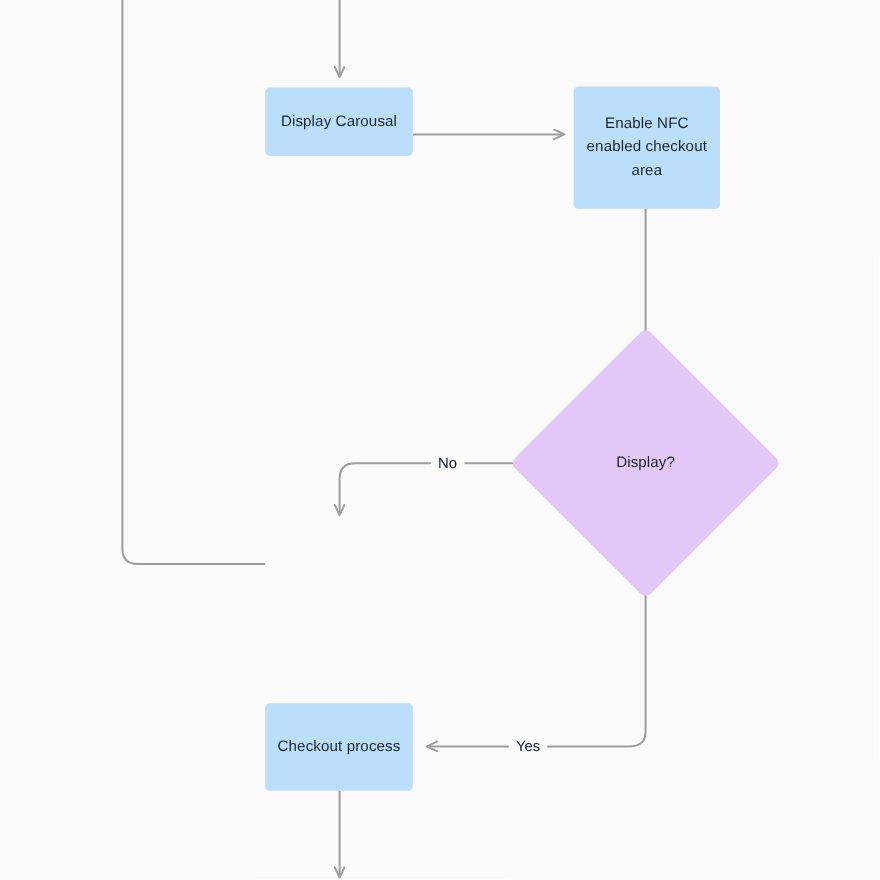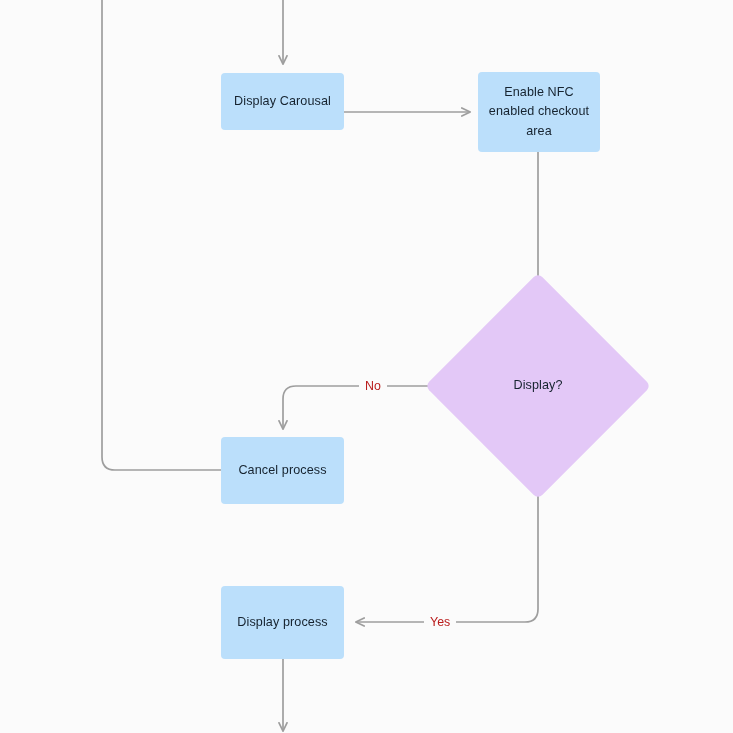--- a/index.html
+++ b/index.html
@@ -54,21 +54,21 @@
     transform: rotate(45deg);
     z-index: 0;
   }
   .diamond-label {
     position: relative;
     z-index: 1;
   }
   .edge-label {
     position: absolute;
     background: #fbfbfb;
-    color: #b91c1c;
+    color: #0f172a;
     font-size: 12.4px;
     padding: 1px 6px;
     z-index: 3;
     white-space: nowrap;
   }
 </style>
 </head>
 <body>
 
 <div id="canvas">
@@ -99,34 +99,31 @@
     <path d="M221,470 L115,470 Q102,470 102,457 L102,-6" fill="none" stroke="#9e9e9e" stroke-width="1.7"></path>
 
     
     <path d="M283,659 L283,731" fill="none" stroke="#9e9e9e" stroke-width="1.7" marker-end="url(#arrow)"></path>
   </svg>
 
   <div class="node process" style="left:221px; top:73px; width:123px; height:57px;">
     <span>Display Carousal</span>
   </div>
 
-  <div class="node process" style="left:478px; top:72px; width:122px; height:80px;">
+  <div class="node process" style="left:478px; top:72px; width:122px; height:102px;">
     <span>Enable NFC enabled checkout area</span>
   </div>
 
   <div class="node decision" style="left:458px; top:306px; width:160px; height:160px;">
     <span class="diamond-shape"></span>
     <span class="diamond-label">Display?</span>
   </div>
 
-  <div class="node process" style="left:221px; top:437px; width:123px; height:67px;">
-    <span>Cancel process</span>
-  </div>
 
   <div class="node process" style="left:221px; top:586px; width:123px; height:73px;">
-    <span>Display process</span>
+    <span>Checkout process</span>
   </div>
 
   <div class="edge-label" style="left:359px; top:378px;">No</div>
 
   <div class="edge-label" style="left:424px; top:614px;">Yes</div>
 
 </div>
 
 </body></html>

